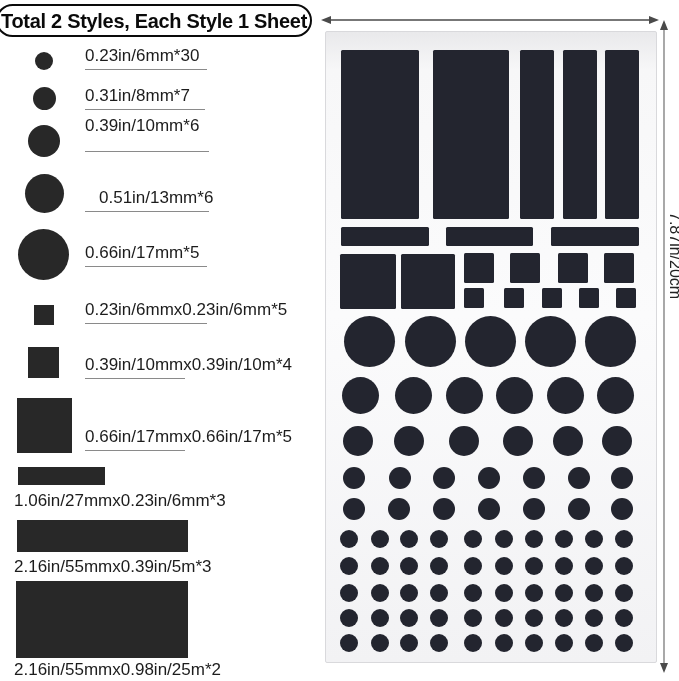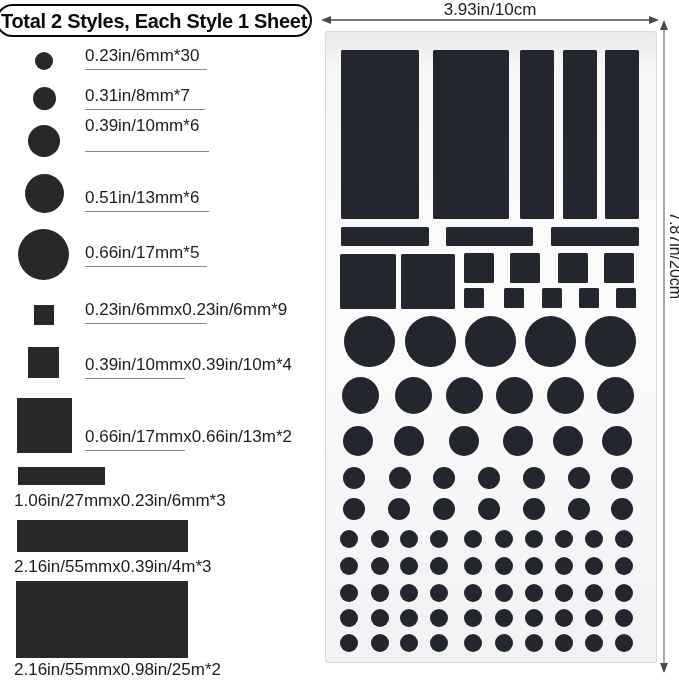--- a/index.html
+++ b/index.html
@@ -54,38 +54,38 @@
       <div class="lg-shape lg-circle" style="left: 35px; top: 52px; width: 18px; height: 18px; background: rgb(40, 40, 40);"></div>
       <div class="lg-label" style="left: 85px; top: 46px;">0.23in/6mm*30</div>
       <div class="lg-underline" style="left: 85px; top: 69px; width: 122px; background: rgb(138, 138, 138);"></div>
       <div class="lg-shape lg-circle" style="left: 33px; top: 87px; width: 23px; height: 23px; background: rgb(40, 40, 40);"></div>
       <div class="lg-label" style="left: 85px; top: 86px;">0.31in/8mm*7</div>
       <div class="lg-underline" style="left: 85px; top: 109px; width: 120px; background: rgb(138, 138, 138);"></div>
       <div class="lg-shape lg-circle" style="left: 28px; top: 125px; width: 32px; height: 32px; background: rgb(40, 40, 40);"></div>
       <div class="lg-label" style="left: 85px; top: 116px;">0.39in/10mm*6</div>
       <div class="lg-underline" style="left: 85px; top: 151px; width: 124px; background: rgb(138, 138, 138);"></div>
       <div class="lg-shape lg-circle" style="left: 25px; top: 174px; width: 39px; height: 39px; background: rgb(40, 40, 40);"></div>
-      <div class="lg-label" style="left: 85px; top: 188px;">0.51in/13mm*6</div>
+      <div class="lg-label" style="left: 99px; top: 188px;">0.51in/13mm*6</div>
       <div class="lg-underline" style="left: 85px; top: 211px; width: 124px; background: rgb(138, 138, 138);"></div>
       <div class="lg-shape lg-circle" style="left: 18px; top: 229px; width: 51px; height: 51px; background: rgb(40, 40, 40);"></div>
       <div class="lg-label" style="left: 85px; top: 243px;">0.66in/17mm*5</div>
       <div class="lg-underline" style="left: 85px; top: 266px; width: 122px; background: rgb(138, 138, 138);"></div>
       <div class="lg-shape" style="left: 34px; top: 305px; width: 20px; height: 20px; background: rgb(40, 40, 40);"></div>
-      <div class="lg-label" style="left: 85px; top: 300px;">0.23in/6mmx0.23in/6mm*9</div>
+      <div class="lg-label" style="left: 85px; top: 300px;">0.23in/6mmx0.23in/6mm*5</div>
       <div class="lg-underline" style="left: 85px; top: 323px; width: 122px; background: rgb(138, 138, 138);"></div>
       <div class="lg-shape" style="left: 28px; top: 347px; width: 31px; height: 31px; background: rgb(40, 40, 40);"></div>
       <div class="lg-label" style="left: 85px; top: 355px;">0.39in/10mmx0.39in/10m*4</div>
       <div class="lg-underline" style="left: 85px; top: 378px; width: 100px; background: rgb(138, 138, 138);"></div>
       <div class="lg-shape" style="left: 17px; top: 398px; width: 55px; height: 55px; background: rgb(40, 40, 40);"></div>
-      <div class="lg-label" style="left: 85px; top: 427px;">0.66in/17mmx0.66in/13m*2</div>
+      <div class="lg-label" style="left: 85px; top: 427px;">0.66in/17mmx0.66in/17m*5</div>
       <div class="lg-underline" style="left: 85px; top: 450px; width: 100px; background: rgb(138, 138, 138);"></div>
       <div class="lg-shape" style="left: 18px; top: 467px; width: 87px; height: 18px; background: rgb(40, 40, 40);"></div>
       <div class="lg-label" style="left: 14px; top: 491px;">1.06in/27mmx0.23in/6mm*3</div>
       <div class="lg-shape" style="left: 17px; top: 520px; width: 171px; height: 32px; background: rgb(40, 40, 40);"></div>
-      <div class="lg-label" style="left: 14px; top: 557px;">2.16in/55mmx0.39in/4m*3</div>
+      <div class="lg-label" style="left: 14px; top: 557px;">2.16in/55mmx0.39in/5m*3</div>
       <div class="lg-shape" style="left: 16px; top: 581px; width: 172px; height: 77px; background: rgb(40, 40, 40);"></div>
       <div class="lg-label" style="left: 14px; top: 660px;">2.16in/55mmx0.98in/25m*2</div>
     </div>
 
   <div id="sheet">
       <div class="st-rect" style="left: 15px; top: 18px; width: 78px; height: 169px; background: rgb(35, 37, 47);"></div>
       <div class="st-rect" style="left: 107px; top: 18px; width: 76px; height: 169px; background: rgb(35, 37, 47);"></div>
       <div class="st-rect" style="left: 194px; top: 18px; width: 34px; height: 169px; background: rgb(35, 37, 47);"></div>
       <div class="st-rect" style="left: 237px; top: 18px; width: 34px; height: 169px; background: rgb(35, 37, 47);"></div>
       <div class="st-rect" style="left: 279px; top: 18px; width: 34px; height: 169px; background: rgb(35, 37, 47);"></div>
@@ -179,21 +179,20 @@
       <div class="st-circle" style="left: 74px; top: 602px; width: 18px; height: 18px; background: rgb(35, 37, 47);"></div>
       <div class="st-circle" style="left: 104px; top: 602px; width: 18px; height: 18px; background: rgb(35, 37, 47);"></div>
       <div class="st-circle" style="left: 138px; top: 602px; width: 18px; height: 18px; background: rgb(35, 37, 47);"></div>
       <div class="st-circle" style="left: 169px; top: 602px; width: 18px; height: 18px; background: rgb(35, 37, 47);"></div>
       <div class="st-circle" style="left: 199px; top: 602px; width: 18px; height: 18px; background: rgb(35, 37, 47);"></div>
       <div class="st-circle" style="left: 229px; top: 602px; width: 18px; height: 18px; background: rgb(35, 37, 47);"></div>
       <div class="st-circle" style="left: 259px; top: 602px; width: 18px; height: 18px; background: rgb(35, 37, 47);"></div>
       <div class="st-circle" style="left: 289px; top: 602px; width: 18px; height: 18px; background: rgb(35, 37, 47);"></div>
     </div>
 
-  <div class="dim-label-top">3.93in/10cm</div>
   <svg class="dim" style="left:320px;top:13px;" width="340" height="14" viewBox="0 0 340 14">
     <line x1="7" y1="7" x2="333" y2="7" stroke="#4a4a4a" stroke-width="1.3"></line>
     <polygon points="1,7 11,3 11,11" fill="#4a4a4a"></polygon>
     <polygon points="339,7 329,3 329,11" fill="#4a4a4a"></polygon>
   </svg>
 
   <div class="dim-label-right">7.87in/20cm</div>
   <svg class="dim" style="left:656px;top:20px;" width="16" height="653" viewBox="0 0 16 653">
     <line x1="8" y1="6" x2="8" y2="647" stroke="#7a7a7a" stroke-width="1.3"></line>
     <polygon points="8,0 4,10 12,10" fill="#4a4a4a"></polygon>

